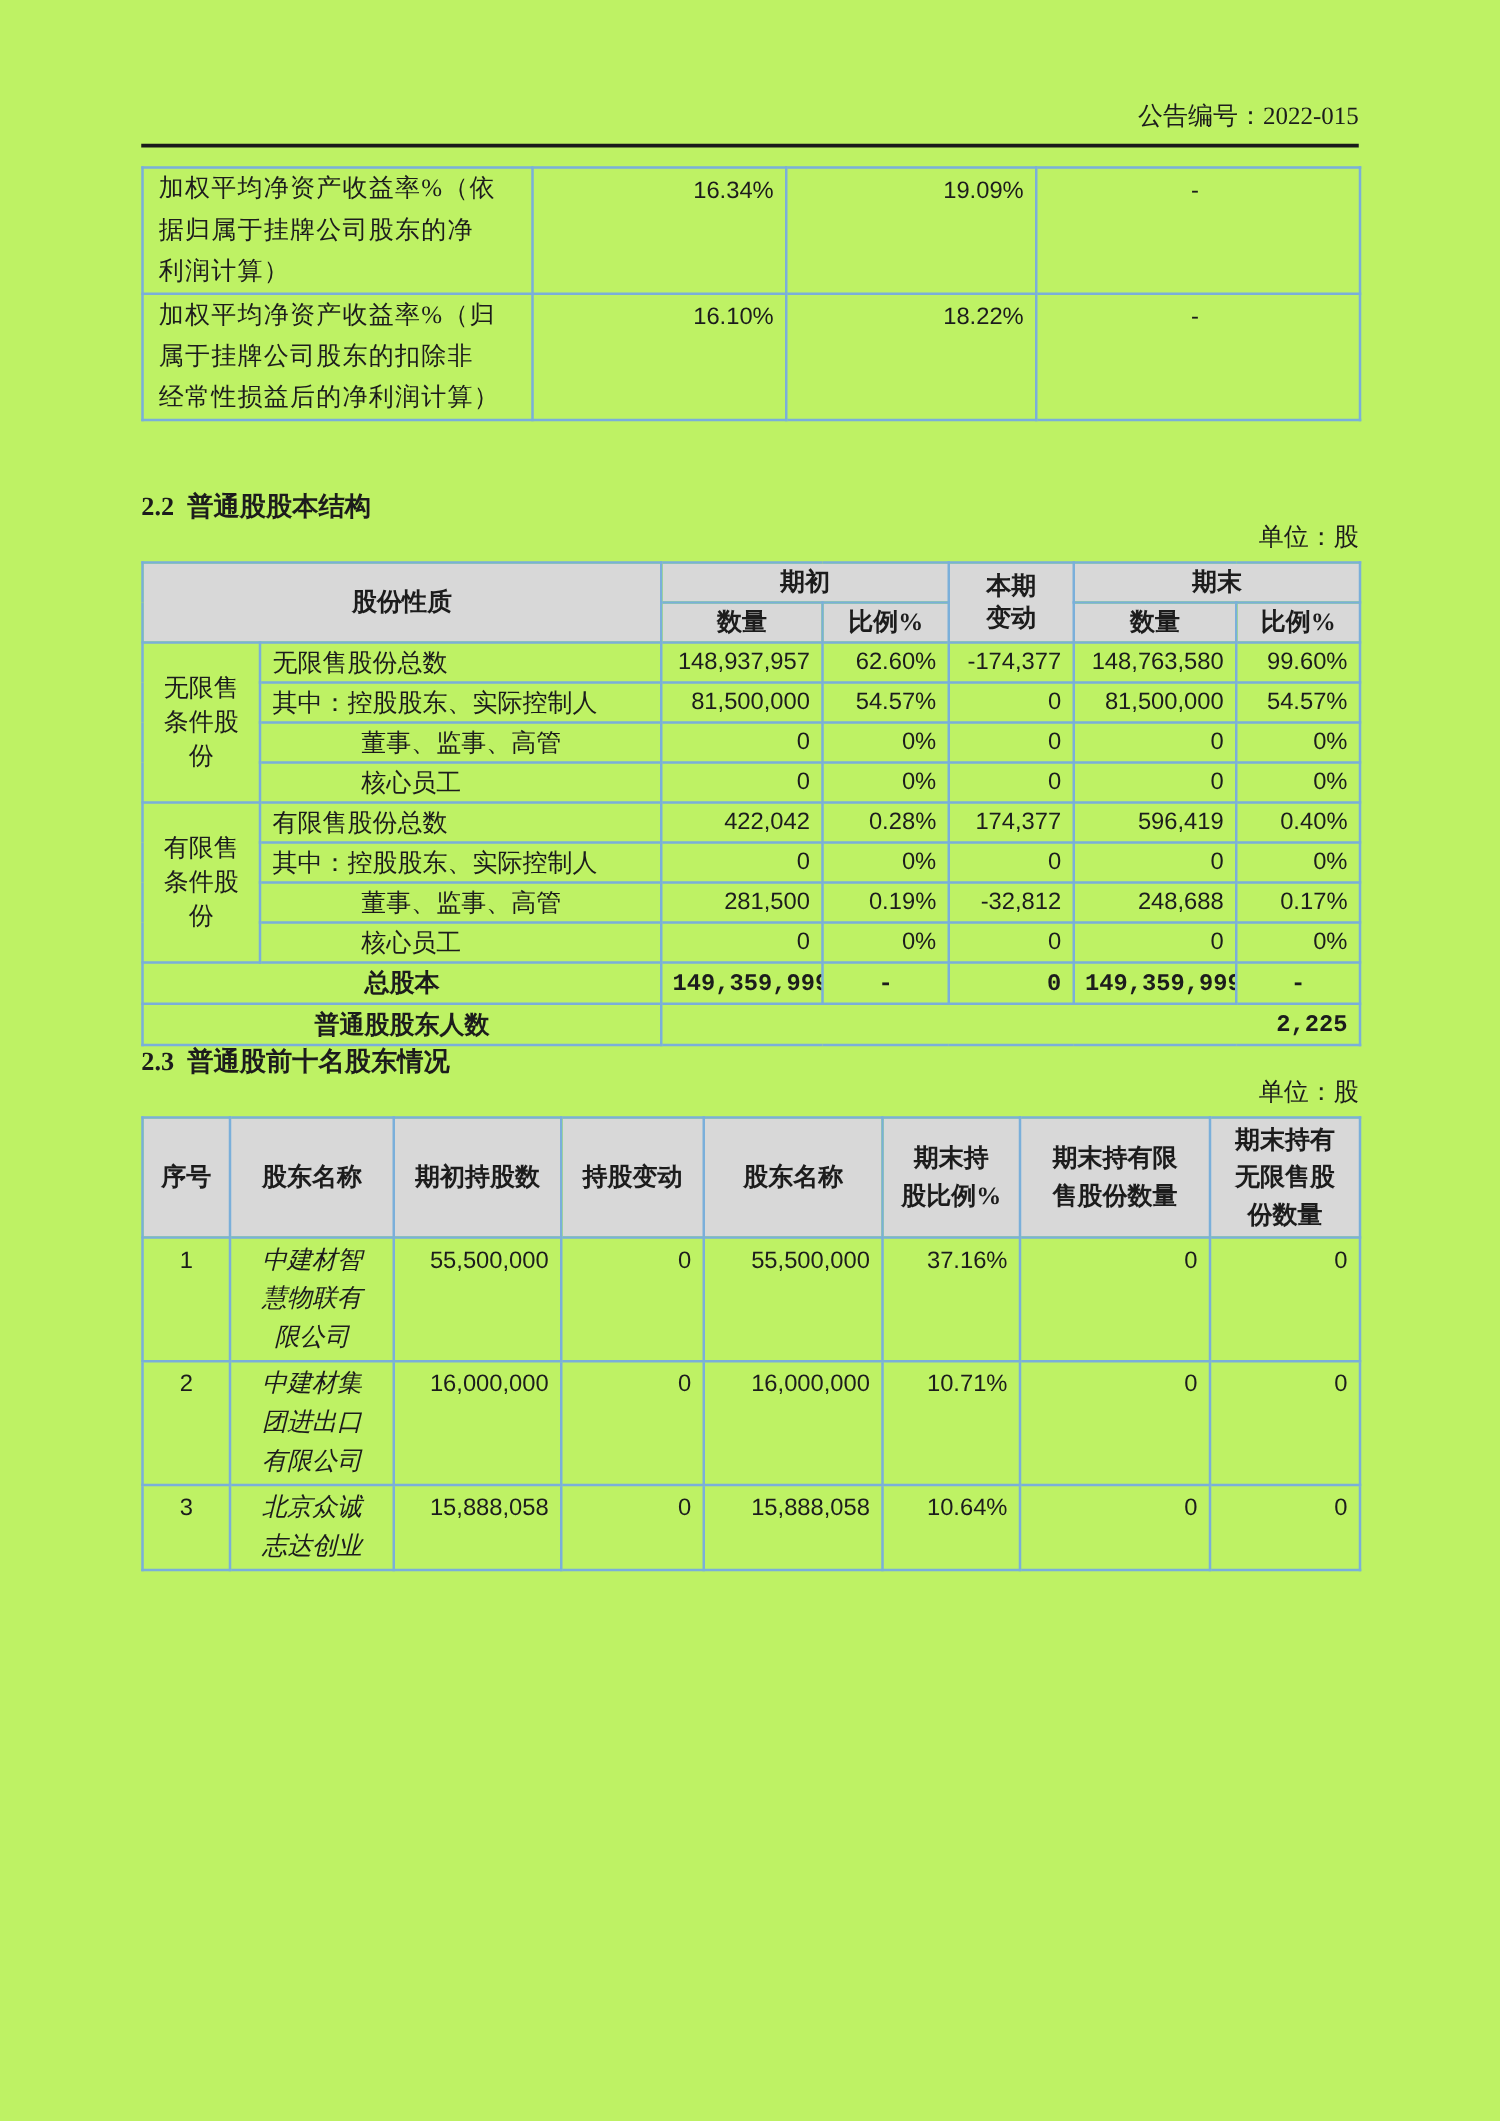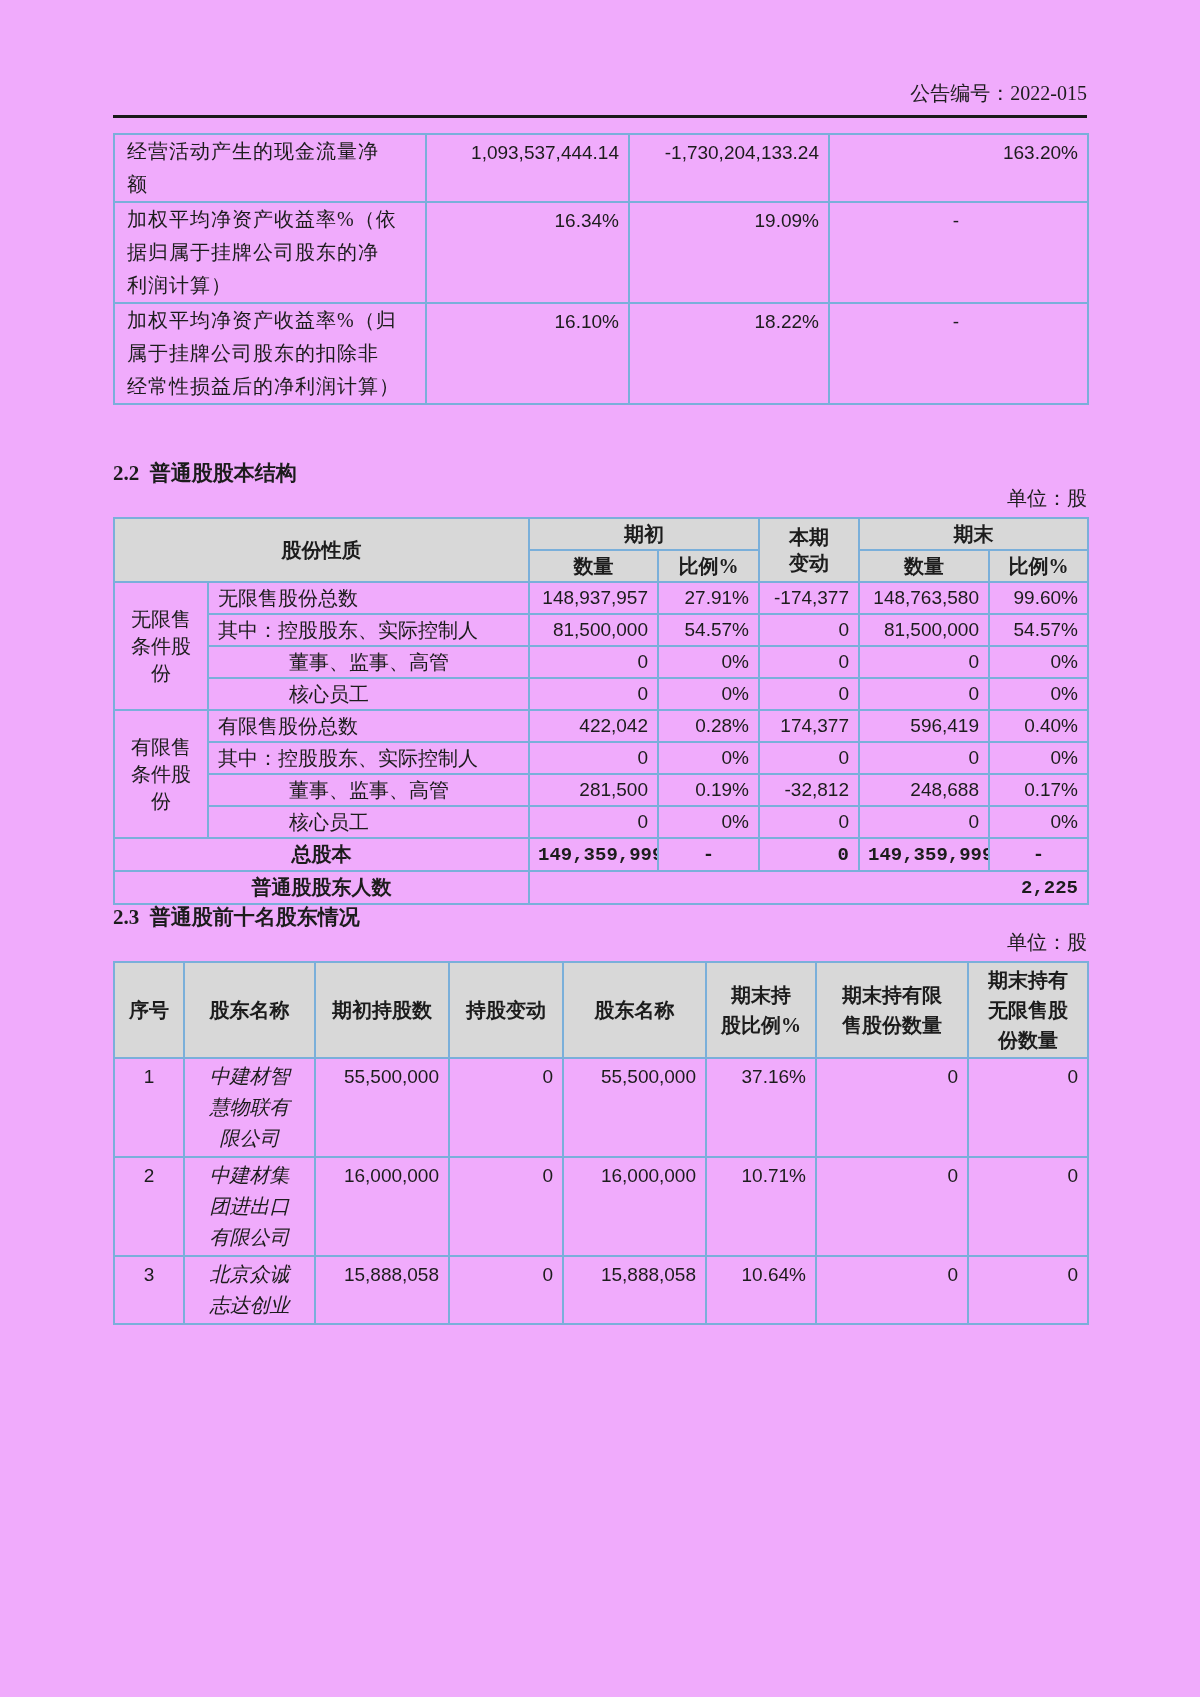--- a/index.html
+++ b/index.html
@@ -1,19 +1,19 @@
 <!DOCTYPE html>
 <html><head>
 <meta charset="utf-8">
 <style>
   * { box-sizing: border-box; margin: 0; padding: 0; }
   html, body { background: #ffffff; }
   .page {
     position: relative; width: 1200px; height: 1697px; margin: 0 auto;
-    background: #f0abfc; color: #1c1c1c;
+    background: #bef264; color: #1c1c1c;
     font-family: "Liberation Serif", serif;
     padding: 80px 113px 0 113px;
   }
   .ann { text-align: right; font-size: 20px; line-height: 26px; white-space: pre-wrap; }
   .rule { margin-top: 9px; border-bottom: 3px solid #1a1a1a; width: 974px; }
 
   table { border-collapse: collapse; table-layout: fixed; width: 974px; }
   td, th { border: 2px solid #7aafda; white-space: pre-line; overflow: hidden; }
 
   
@@ -62,27 +62,20 @@
   <div class="rule"></div>
 
   <table class="t1">
     <colgroup>
         <col style="width:312px">
         <col style="width:203px">
         <col style="width:200px">
         <col style="width:259px">
       </colgroup>
     <tbody>
-      <tr class="h2">
-        <td>经营活动产生的现金流量净
-额</td>
-        <td class="num">1,093,537,444.14</td>
-        <td class="num">-1,730,204,133.24</td>
-        <td class="num">163.20%</td>
-      </tr>
       <tr class="h3a">
         <td>加权平均净资产收益率%（依
 据归属于挂牌公司股东的净
 利润计算）</td>
         <td class="num">16.34%</td>
         <td class="num">19.09%</td>
         <td class="num ctr">-</td>
       </tr>
       <tr class="h3b">
         <td>加权平均净资产收益率%（归
@@ -121,21 +114,21 @@
         <th>比例%</th>
         <th>数量</th>
         <th>比例%</th>
       </tr>
       <tr>
         <td rowspan="4" class="group">无限售
 条件股
 份</td>
         <td class="lbl">无限售股份总数</td>
         <td class="num">148,937,957</td>
-        <td class="num">27.91%</td>
+        <td class="num">62.60%</td>
         <td class="num">-174,377</td>
         <td class="num">148,763,580</td>
         <td class="num">99.60%</td>
       </tr>
       <tr>
         <td class="lbl">其中：控股股东、实际控制人</td>
         <td class="num">81,500,000</td>
         <td class="num">54.57%</td>
         <td class="num">0</td>
         <td class="num">81,500,000</td>

